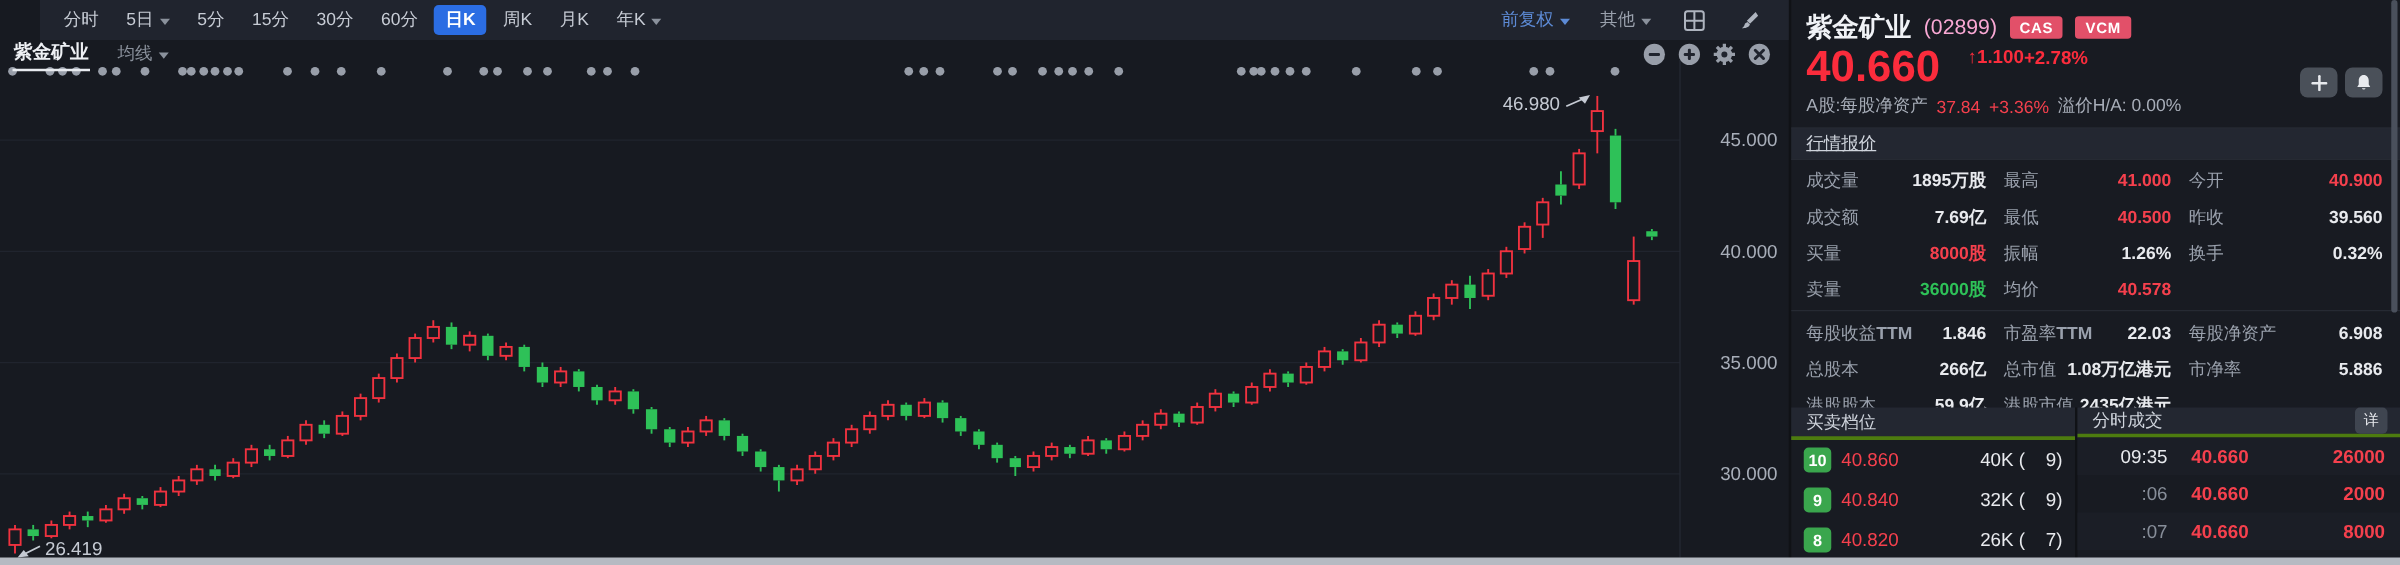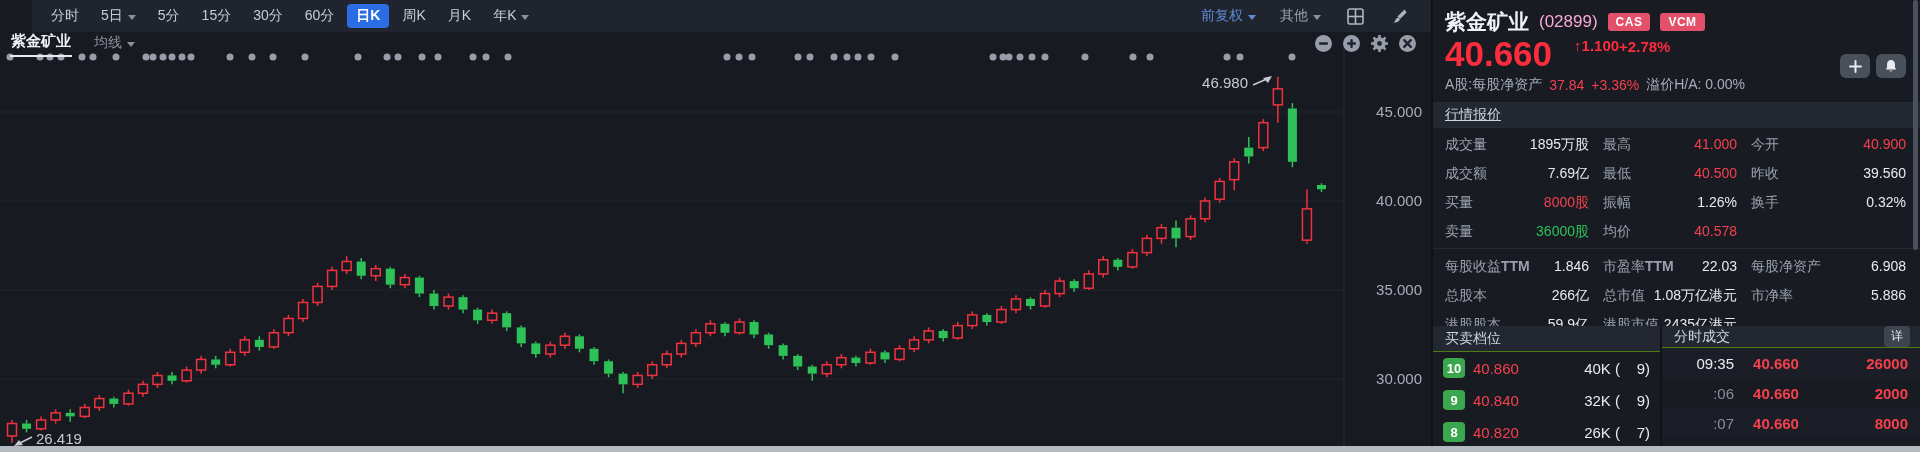--- a/index.html
+++ b/index.html
@@ -38,28 +38,28 @@
   .red-t{color:#f5404d;}
   .head-btns{position:absolute;right:14px;top:54px;display:flex;gap:6px;}
   .sq-btn{width:30px;height:24px;background:#4a5059;border-radius:6px;display:flex;align-items:center;justify-content:center;cursor:pointer;}
   .sec-bar{background:#232731;color:#cfd4dc;font-size:14px;padding:4px 12px;height:26px;display:flex;align-items:center;margin-top:8px;border-top:1px solid #262a33;border-bottom:1px solid #262a33;text-decoration:underline;}
   .qgrid{padding:2px 12px 0;}
   .qrow{display:grid;grid-template-columns:158px 148px 1fr;height:29px;align-items:center;}
   .qcell{display:flex;justify-content:space-between;padding-right:14px;font-size:14px;}
   .qcell:last-child{padding-right:2px;}
   .qlabel{color:#9aa1ad;white-space:nowrap;}
   .qlabel small{font-size:14px;color:#9aa1ad;font-weight:bold;}
-  .qval{color:#e8eaee;font-weight:normal;white-space:nowrap;}
+  .qval{color:#e8eaee;font-weight:bold;white-space:nowrap;}
   .qval.red{color:#f5404d;}
   .qval.green{color:#2ec158;}
   .rp-divider{border-top:1px solid #262a33;margin:2px 0 1px;}
   .two-col{position:absolute;left:0;top:326px;width:100%;bottom:0;display:flex;}
   .ob-col{width:229px;border-right:2px solid #101216;display:flex;flex-direction:column;}
   .tick-col{flex:1;display:flex;flex-direction:column;}
-  .col-head{background:#232731;height:26px;display:flex;align-items:center;justify-content:space-between;padding:0 10px 0 12px;color:#cfd4dc;font-size:14px;border-bottom:1px solid #4d7c0f;}
+  .col-head{background:#232731;height:26px;display:flex;align-items:center;justify-content:space-between;padding:0 10px 0 12px;color:#cfd4dc;font-size:14px;border-bottom:3px solid #4d7c0f;}
   .detail-btn{background:#3f4550;color:#e8eaee;font-size:12px;padding:2px 7px;border-radius:4px;cursor:pointer;}
   .ob-row{display:flex;align-items:center;height:32px;padding:0 10px 0 10px;cursor:pointer;}
   .lvl-badge{width:22px;height:20px;background:#3aa64d;color:#fff;font-size:13px;font-weight:bold;border-radius:4px;display:flex;align-items:center;justify-content:center;}
   .ob-price{color:#f5404d;font-size:15px;font-weight:normal;margin-left:8px;}
   .ob-size{margin-left:auto;color:#e8eaee;font-size:15px;white-space:pre;}
   .tick-row{display:grid;grid-template-columns:60px 1fr 90px;height:30px;align-items:center;padding:0 12px;font-size:15px;}
   .tick-row:nth-child(odd){background:#1b1e26;}
   .tick-time{color:#878e99;text-align:right;}
   .tick-time.first{color:#e8eaee;}
   .tick-price{color:#f5404d;text-align:center;font-weight:bold;}

